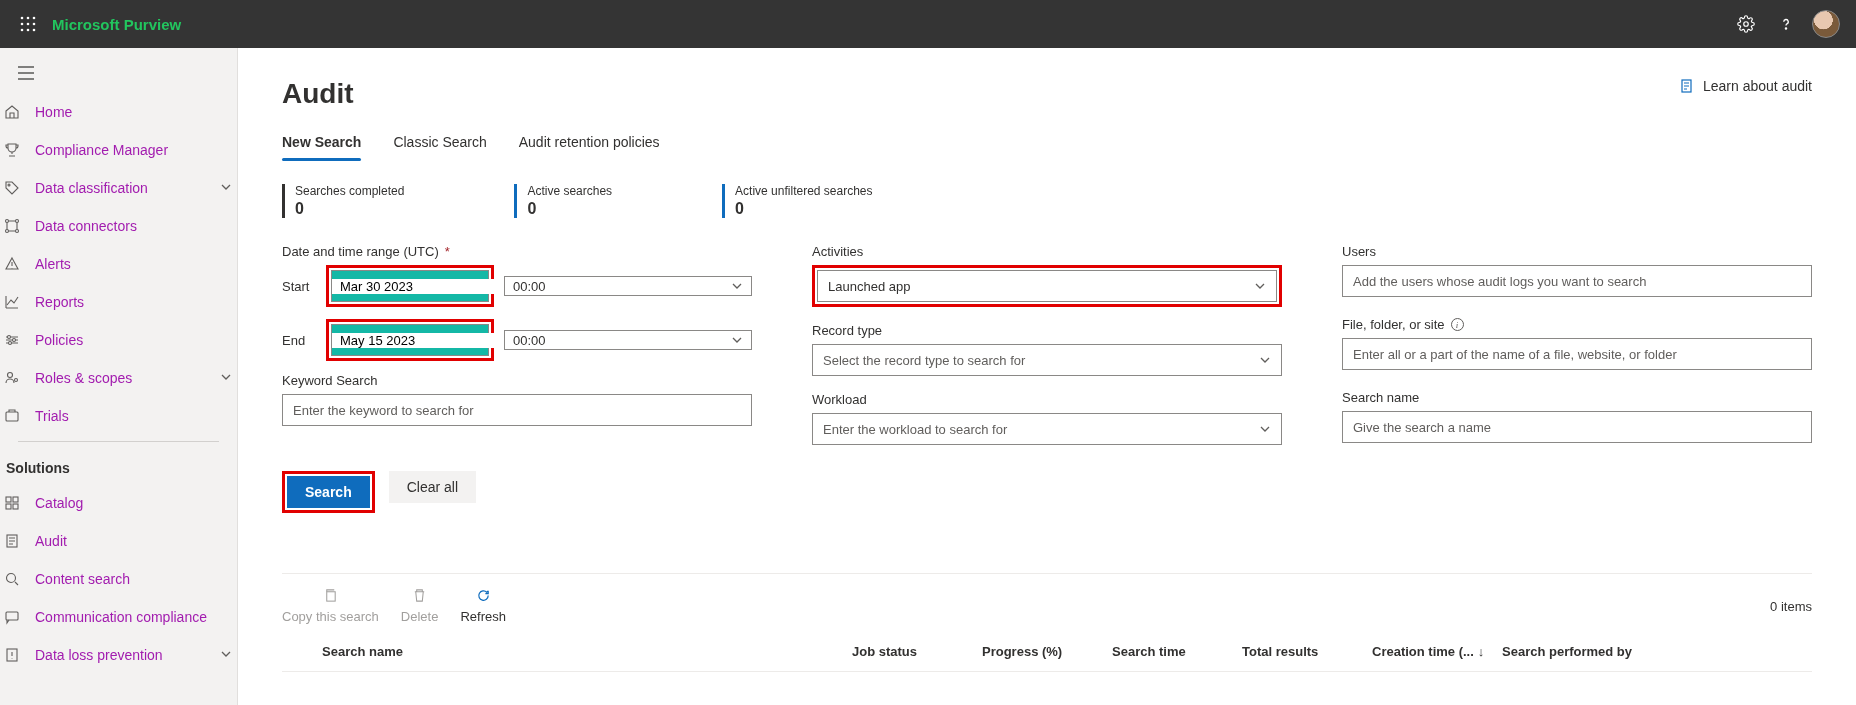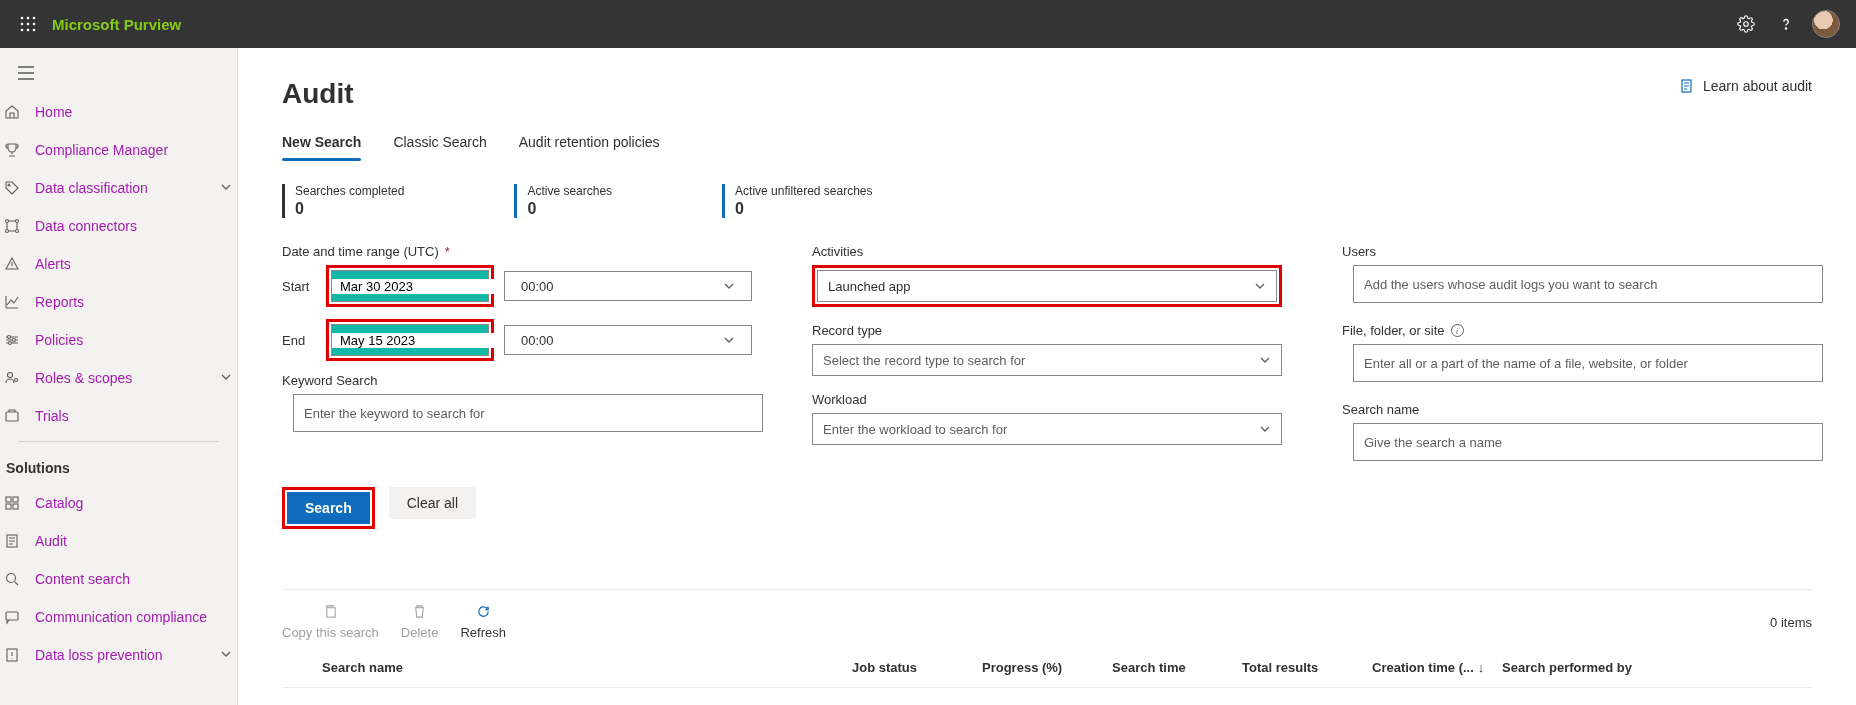--- a/index.html
+++ b/index.html
@@ -1,19 +1,19 @@
 <!DOCTYPE html>
 <html><head>
 <meta charset="utf-8">
 <style>
   * { box-sizing: border-box; margin: 0; padding: 0; font-family: "Segoe UI", Arial, sans-serif; }
   body { background: #fff; color: #323130; font-size: 13px; width: 1856px; }
   
   
-  .topbar { height: 48px; background: #343434; color: #84cc16; display: flex; align-items: center; padding: 0 16px; }
+  .topbar { height: 48px; background: #343434; color: #22c55e; display: flex; align-items: center; padding: 0 16px; }
   .waffle { width: 24px; height: 24px; display:flex; align-items:center; justify-content:center; margin-right:12px; cursor:pointer;}
   .waffle svg { width:16px; height:16px; }
   .app-title { font-size:15px; font-weight:600; }
   .top-spacer { flex:1; }
   .top-icon { width:36px; height:36px; display:flex; align-items:center; justify-content:center; cursor:pointer; color:#fff; margin-left:4px;}
   .avatar { width:28px; height:28px; border-radius:50%; background: radial-gradient(circle at 40% 35%, #e8c8b0 0 40%, #7a5a3a 41% 100%); border:1px solid #888; margin-left:8px; cursor:pointer;}
   
   
   .shell { display:flex; }
   .sidebar { width:280px; background:#f3f2f1; border-right:1px solid #e1dfdd; padding-top:8px; min-height:800px;}
@@ -46,27 +46,27 @@
   .form-grid { display:grid; grid-template-columns: 470px 470px 470px; column-gap:60px; row-gap:20px; align-items:start; }
   .field-label { font-size:13px; margin-bottom:6px; display:flex; align-items:center; gap:6px;}
   .req { color:#a4262c; }
   .col {}
   
   .dt-row { display:flex; align-items:center; gap:10px; margin-bottom:12px;}
   .dt-lbl { width:34px; font-size:13px; text-align:left;}
   .datebox { display:flex; align-items:center; border:1px solid #8a8886; height:32px; width:158px; background:#14b8a6;}
   .datebox input { border:none; outline:none; flex:1; padding:0 8px; font-size:13px;}
   .datebox .cal { width:28px; height:100%; display:flex; align-items:center; justify-content:center; color:#605e5c; cursor:pointer;}
-  .timebox { flex:1; height:30px; border:1px solid #8a8886; display:flex; align-items:center; padding:0 16px; background:#fff; cursor:pointer;}
+  .timebox { flex:1; height:20px; border:1px solid #8a8886; display:flex; align-items:center; padding:0 8px; background:#fff; cursor:pointer;}
   .timebox span { flex:1; }
   
   .dropdown { height:32px; border:1px solid #8a8886; display:flex; align-items:center; padding:0 10px; background:#fff; cursor:pointer;}
   .dropdown span { flex:1; font-size:13px;}
   .dropdown .placeholder { color:#605e5c; }
-  .textbox { height:38px; border:1px solid #8a8886; width:100%; padding:0 10px; font-size:13px; outline:none; background:#fff;margin-left:11px;}
+  .textbox { height:32px; border:1px solid #8a8886; width:100%; padding:0 10px; font-size:13px; outline:none; background:#fff;}
   .textbox::placeholder { color:#605e5c; }
   
   .redbox { border:3px solid #e10000; padding:2px; display:inline-block; }
   
   .btn-row { margin-top:26px; display:flex; gap:14px;}
   .btn { height:32px; padding:0 18px; font-size:14px; border:none; cursor:pointer; display:flex; align-items:center; justify-content:center;}
   .btn-primary { background:#0f6cbd; color:#fff; font-weight:600;}
   .btn-default { background:#f3f2f1; color:#323130;}
   
   .results-bar { margin-top:60px; border-top:1px solid #edebe9; padding-top:14px; display:flex; align-items:center; gap:22px;}

